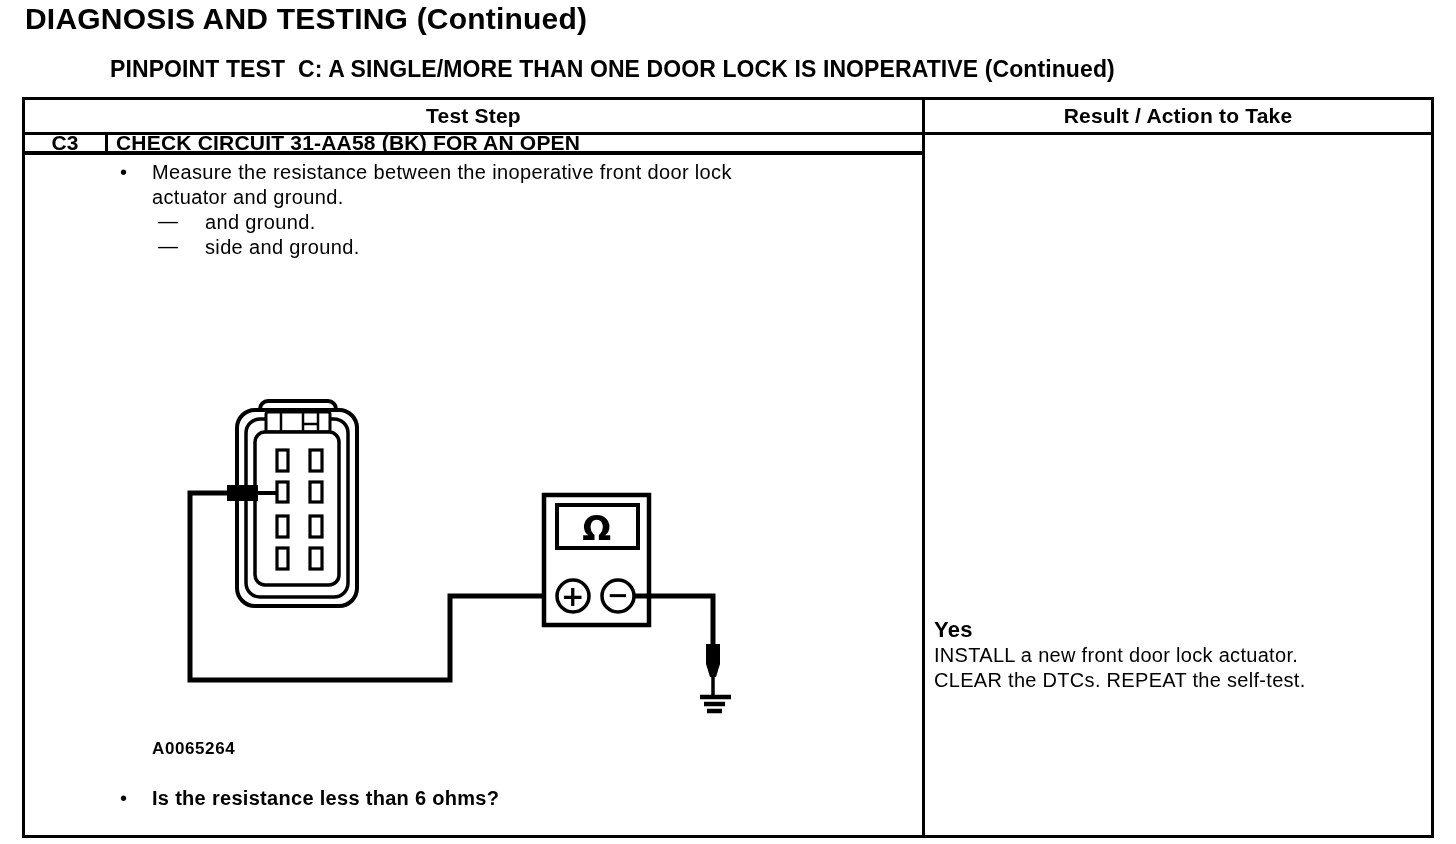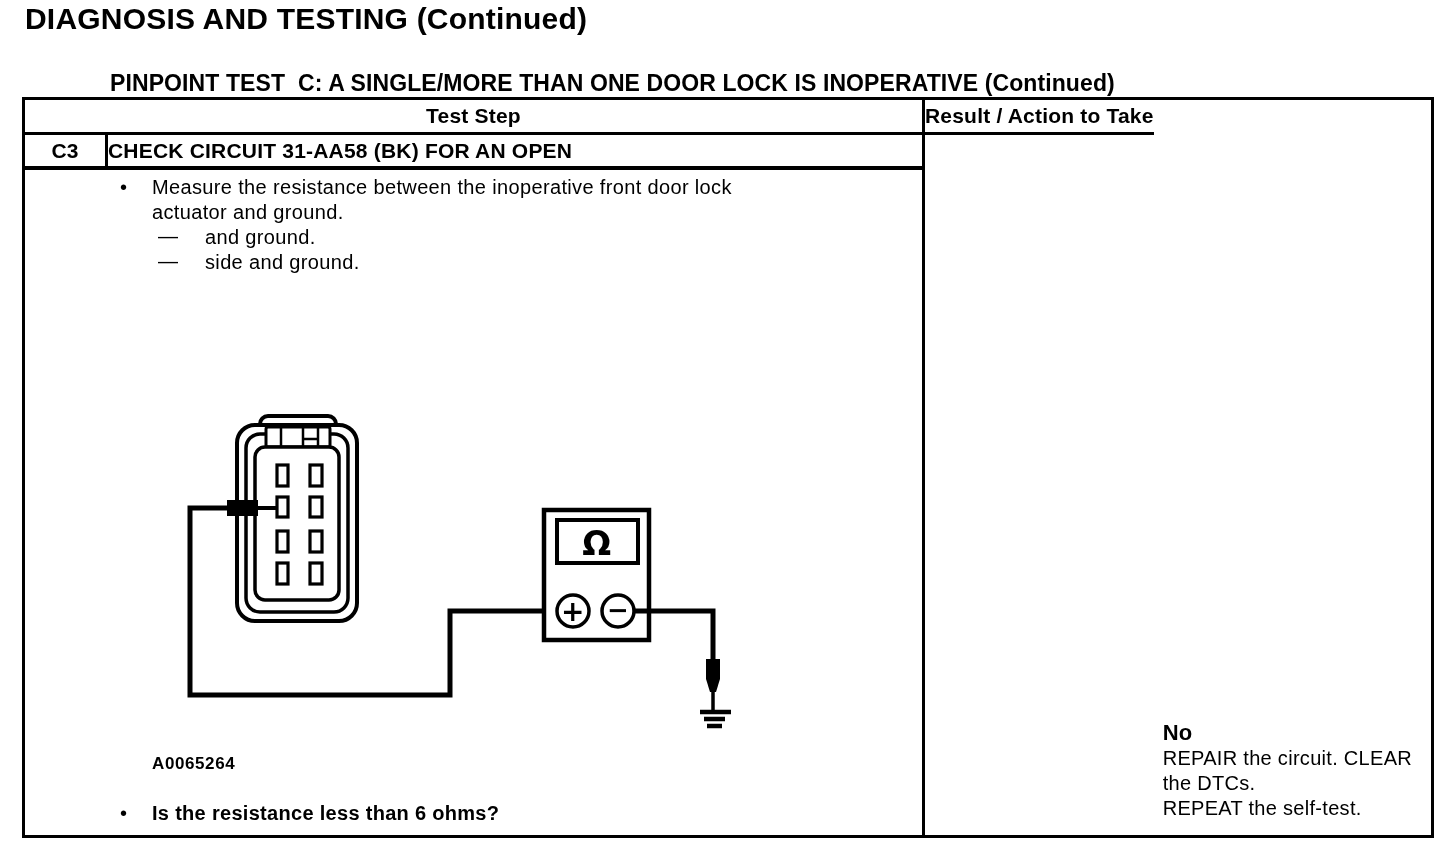--- a/index.html
+++ b/index.html
@@ -10,44 +10,44 @@
     font-family: "Liberation Sans", sans-serif;
     color: #000;
     overflow: hidden;
   }
   .page-title {
     position: absolute; left: 25px; top: 2px;
     font-size: 30px; font-weight: bold; letter-spacing: 0.2px;
   }
   .page-subtitle {
     position: absolute; left: 110px; top: 56px;
-    font-size: 23px; font-weight: bold; white-space: pre; letter-spacing: 0.1px; margin-top: 14px;
+    font-size: 23px; font-weight: bold; white-space: pre; letter-spacing: 0.1px;
   }
   .ptable {
     position: absolute; left: 22px; top: 97px;
     width: 1412px; height: 741px;
     border: 3px solid #000;
     display: flex;
   }
   .col-left { width: 897px; display: flex; flex-direction: column; }
-  .col-right { flex: 1; border-left: 3px solid #000; display: flex; }
+  .col-right { flex: 1; border-left: 3px solid #000; display: flex; flex-direction: column; }
   .hdr {
     height: 35px; border-bottom: 3px solid #000;
     display: flex; align-items: center; justify-content: center;
     font-weight: bold; font-size: 21px; letter-spacing: 0.2px;
   }
-  .steprow { height: 35px; border-bottom: 4px solid #000; display: flex; }
+  .steprow { height: 20px; border-bottom: 4px solid #000; display: flex; }
   .stepid {
     width: 83px; border-right: 3px solid #000;
     display: flex; align-items: center; justify-content: center;
     font-weight: bold; font-size: 21px;
   }
   .steptitle {
     flex: 1; display: flex; align-items: center;
-    font-weight: bold; font-size: 21px; letter-spacing: 0.2px;
+    font-weight: bold; font-size: 21px; letter-spacing: 0.2px; margin-left: 8px;
   }
   .stepbody { position: relative; flex: 1; font-size: 20px; letter-spacing: 0.35px; }
   .instructions { position: absolute; left: 0; top: 5px; width: 885px; line-height: 25px; }
   .b-item { position: relative; padding-left: 127px; }
   .b-glyph { position: absolute; left: 95px; top: 0; }
   .sub-item { position: relative; padding-left: 180px; }
   .dash-glyph { position: absolute; left: 133px; top: -1px; }
   .diagram-svg { position: absolute; left: 160px; top: 233px; }
   .fig-label {
     position: absolute; left: 127px; top: 584px;
@@ -162,22 +162,22 @@
         <span class="q-glyph">•</span>
         <span>Is the resistance less than 6 ohms?</span>
       </div>
     </div>
   </div>
 
   <div class="col-right">
     <div class="hdr">Result / Action to Take</div>
     <div class="result-cell">
 
+      <div class="result-block yes">
+        <div class="result-label">Yes</div>
+        <div>INSTALL a new front door lock actuator.</div>
+        <div>CLEAR the DTCs. REPEAT the self-test.</div>
+      </div>
 
-      <div class="result-block no">
-        <div class="result-label">No</div>
-        <div>REPAIR the circuit. CLEAR the DTCs.</div>
-        <div>REPEAT the self-test.</div>
-      </div>
 
     </div>
   </div>
 </div>
 
 </body></html>

